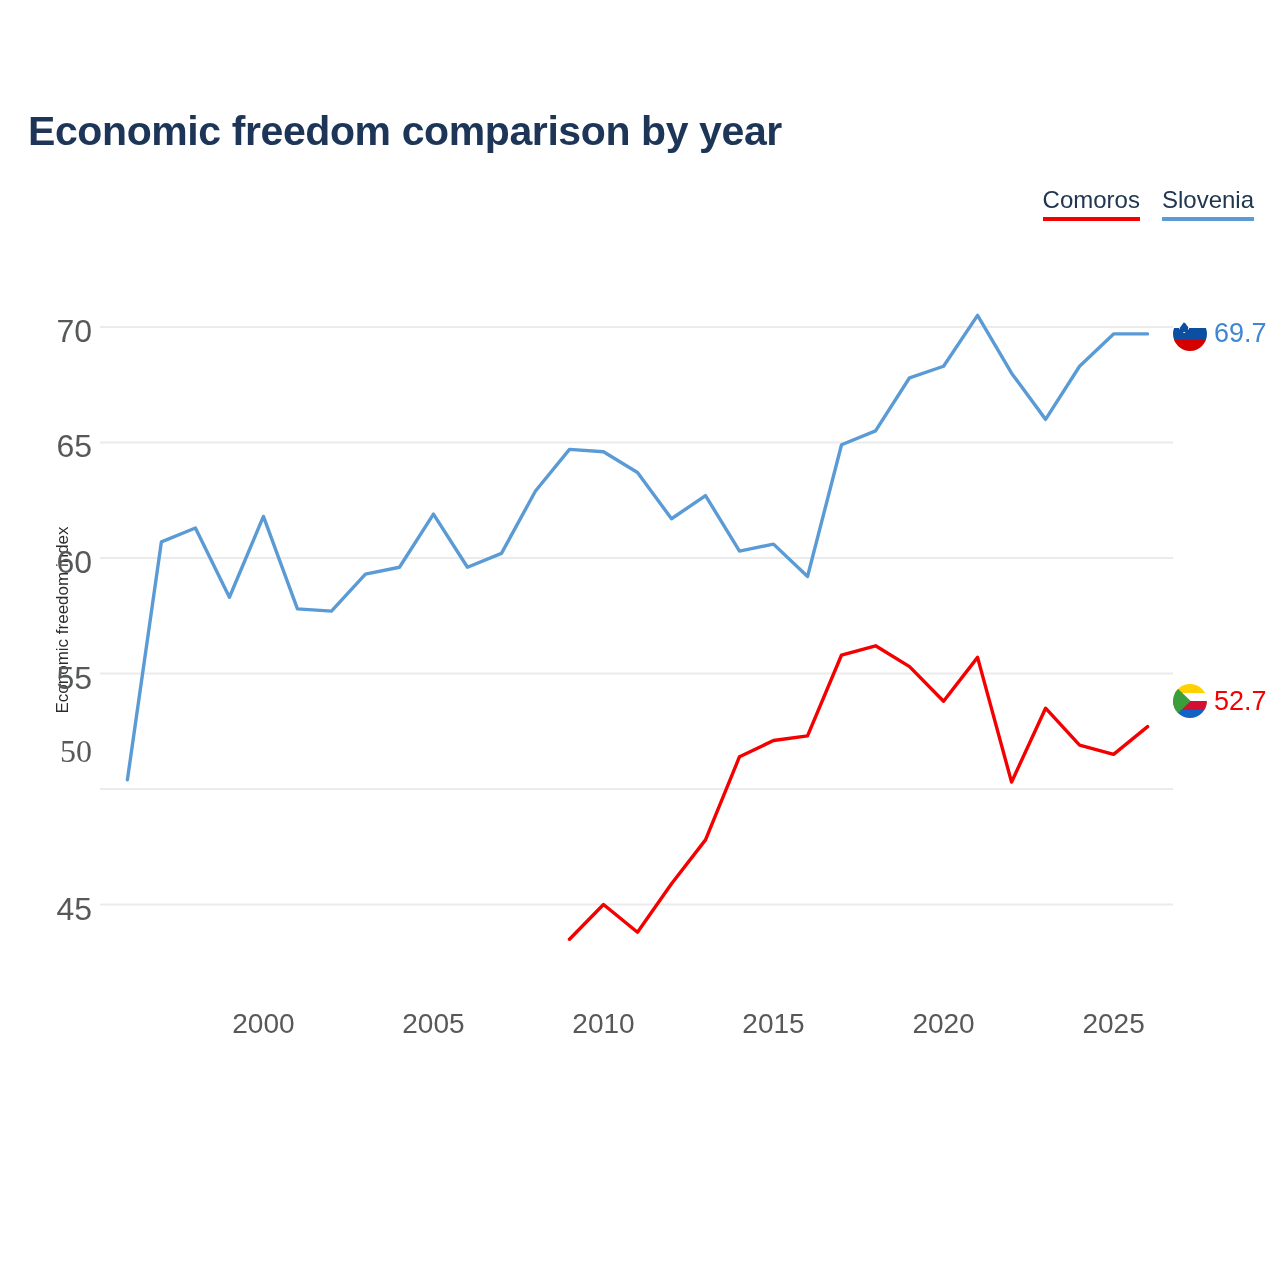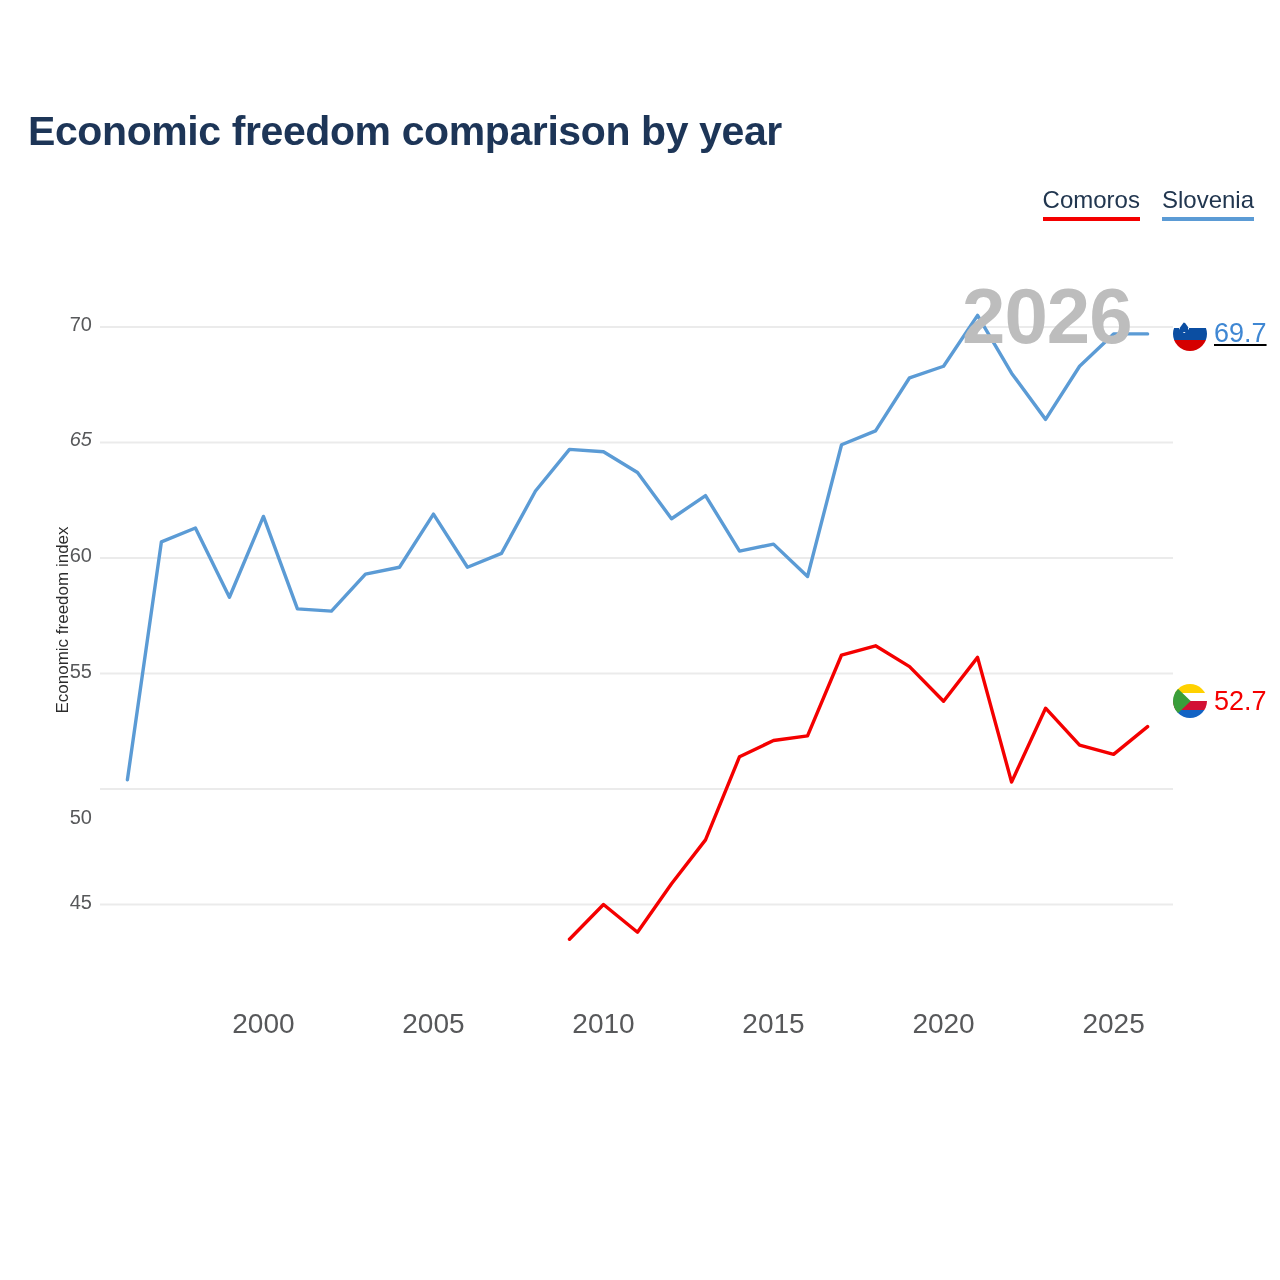--- a/index.html
+++ b/index.html
@@ -88,21 +88,21 @@
     color: #2b2b2b;
     white-space: nowrap;
   }
 
   
   .ytick {
     position: absolute;
     right: 1188px;
     width: 60px;
     text-align: right;
-    font-size: 20px;
+    font-size: 32px;
     color: #57585a;
     transform: translateY(-14px);
   }
   .xtick {
     position: absolute;
     top: 1008px;
     width: 120px;
     margin-left: -60px;
     text-align: center;
     font-size: 28px;
@@ -190,21 +190,20 @@
     <div class="legend-item">
       <span class="legend-label">Comoros</span>
       <span class="legend-rule" id="legend-rule-0" style="background: rgb(244, 0, 0);"></span>
     </div>
     <div class="legend-item">
       <span class="legend-label">Slovenia</span>
       <span class="legend-rule" id="legend-rule-1" style="background: rgb(91, 155, 213);"></span>
     </div>
   </div>
 
-  <div id="watermark">2026</div>
 
   <div id="plot">
     <svg width="1280" height="1280" viewBox="0 0 1280 1280" xmlns="http://www.w3.org/2000/svg">
       <g id="gridlines">
           <line x1="100" x2="1173" y1="904.551724137931" y2="904.551724137931" stroke="#ebebeb" stroke-width="2"></line>
           <line x1="100" x2="1173" y1="789.0344827586207" y2="789.0344827586207" stroke="#ebebeb" stroke-width="2"></line>
           <line x1="100" x2="1173" y1="673.5172413793102" y2="673.5172413793102" stroke="#ebebeb" stroke-width="2"></line>
           <line x1="100" x2="1173" y1="558" y2="558" stroke="#ebebeb" stroke-width="2"></line>
           <line x1="100" x2="1173" y1="442.48275862068954" y2="442.48275862068954" stroke="#ebebeb" stroke-width="2"></line>
           <line x1="100" x2="1173" y1="326.9655172413792" y2="326.9655172413792" stroke="#ebebeb" stroke-width="2"></line>
@@ -213,36 +212,36 @@
           <polyline points="569.49,939.21 603.49,904.55 637.50,932.28 671.51,883.76 705.51,839.86 739.52,756.69 773.53,740.52 807.53,735.90 841.54,655.03 875.54,645.79 909.55,666.59 943.56,701.24 977.56,657.34 1011.57,782.10 1045.58,708.17 1079.58,745.14 1113.59,754.38 1147.60,726.66" fill="none" stroke="#f40000" stroke-width="3.4" stroke-linejoin="round" stroke-linecap="round"></polyline>
           <polyline points="127.40,779.79 161.41,541.83 195.42,527.97 229.42,597.28 263.43,516.41 297.44,608.83 331.44,611.14 365.45,574.17 399.46,567.24 433.46,514.10 467.47,567.24 501.47,553.38 535.48,491.00 569.49,449.41 603.49,451.72 637.50,472.52 671.51,518.72 705.51,495.62 739.52,551.07 773.53,544.14 807.53,576.48 841.54,444.79 875.54,430.93 909.55,377.79 943.56,366.24 977.56,315.41 1011.57,373.17 1045.58,419.38 1079.58,366.24 1113.59,333.90 1147.60,333.90" fill="none" stroke="#5b9bd5" stroke-width="3.4" stroke-linejoin="round" stroke-linecap="round"></polyline>
         </g>
     </svg>
   </div>
 
   <div id="y-axis-title">Economic freedom index</div>
 
   <div id="ytick-container">
       <div class="ytick" style="top: 904.552px;">45</div>
-      <div class="ytick" style="top: 820px;">50</div>
+      <div class="ytick" style="top: 747px; font-family: Liberation Serif, serif;">50</div>
       <div class="ytick" style="top: 673.517px;">55</div>
       <div class="ytick" style="top: 558px;">60</div>
-      <div class="ytick" style="top: 442.483px; font-style: italic;">65</div>
+      <div class="ytick" style="top: 442.483px;">65</div>
       <div class="ytick" style="top: 326.966px;">70</div>
     </div>
   <div id="xtick-container">
       <div class="xtick" style="left: 263.429px;">2000</div>
       <div class="xtick" style="left: 433.462px;">2005</div>
       <div class="xtick" style="left: 603.494px;">2010</div>
       <div class="xtick" style="left: 773.526px;">2015</div>
       <div class="xtick" style="left: 943.558px;">2020</div>
       <div class="xtick" style="left: 1113.59px;">2025</div>
     </div>
 
-  <div class="endpoint" id="endpoint-slovenia" style="left: 1173px; top: 316.897px; text-decoration: underline;">
+  <div class="endpoint" id="endpoint-slovenia" style="left: 1173px; top: 316.897px;">
     <span class="flag-circle flag-si">
       <span class="band b1"></span>
         <span class="band b2"></span>
         <span class="band b3"></span>
       <span class="crest"></span>
     </span>
     <span class="endpoint-value" style="color: rgb(63, 135, 211);">69.7</span>
   </div>
 
   <div class="endpoint" id="endpoint-comoros" style="left: 1173px; top: 684px;">

